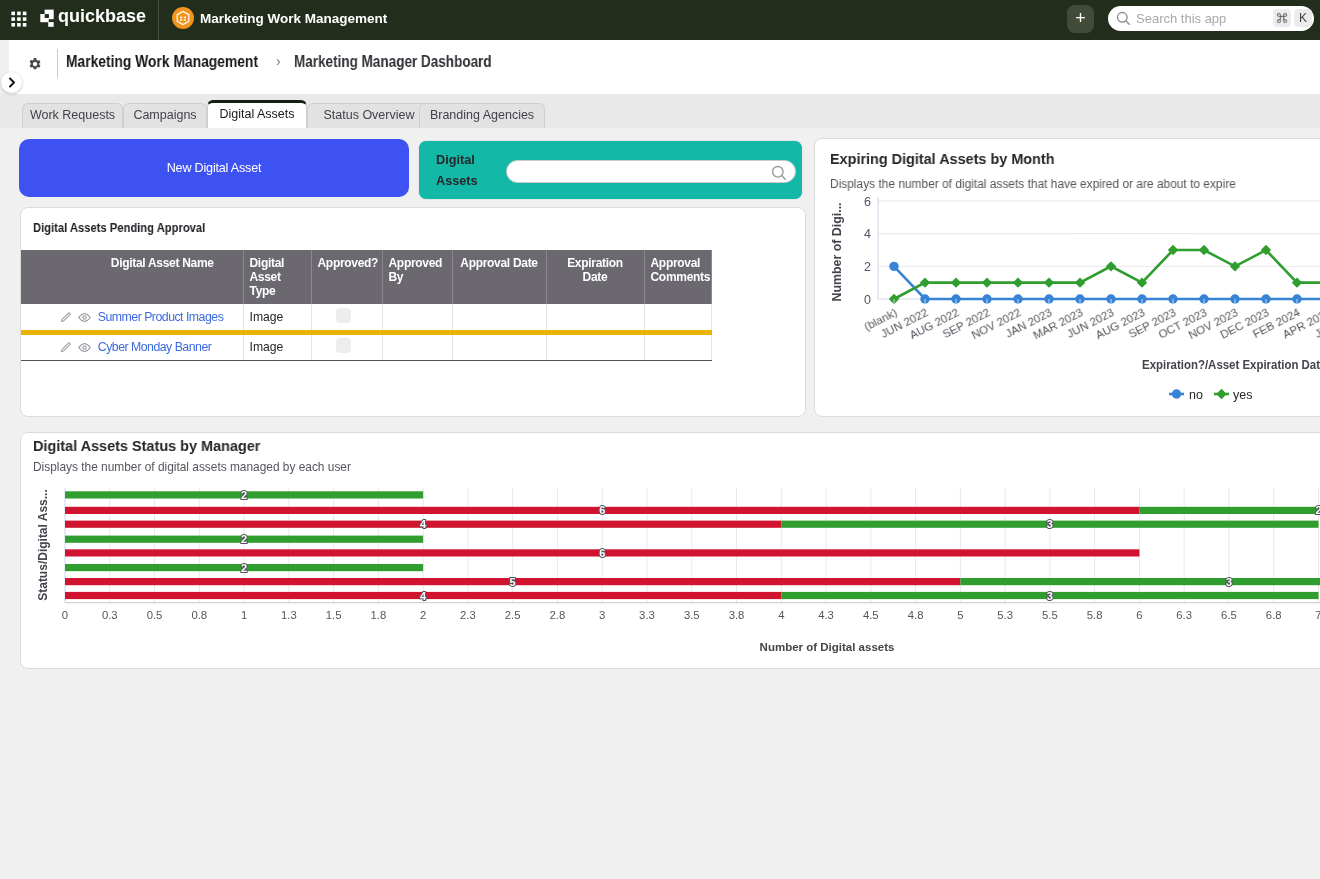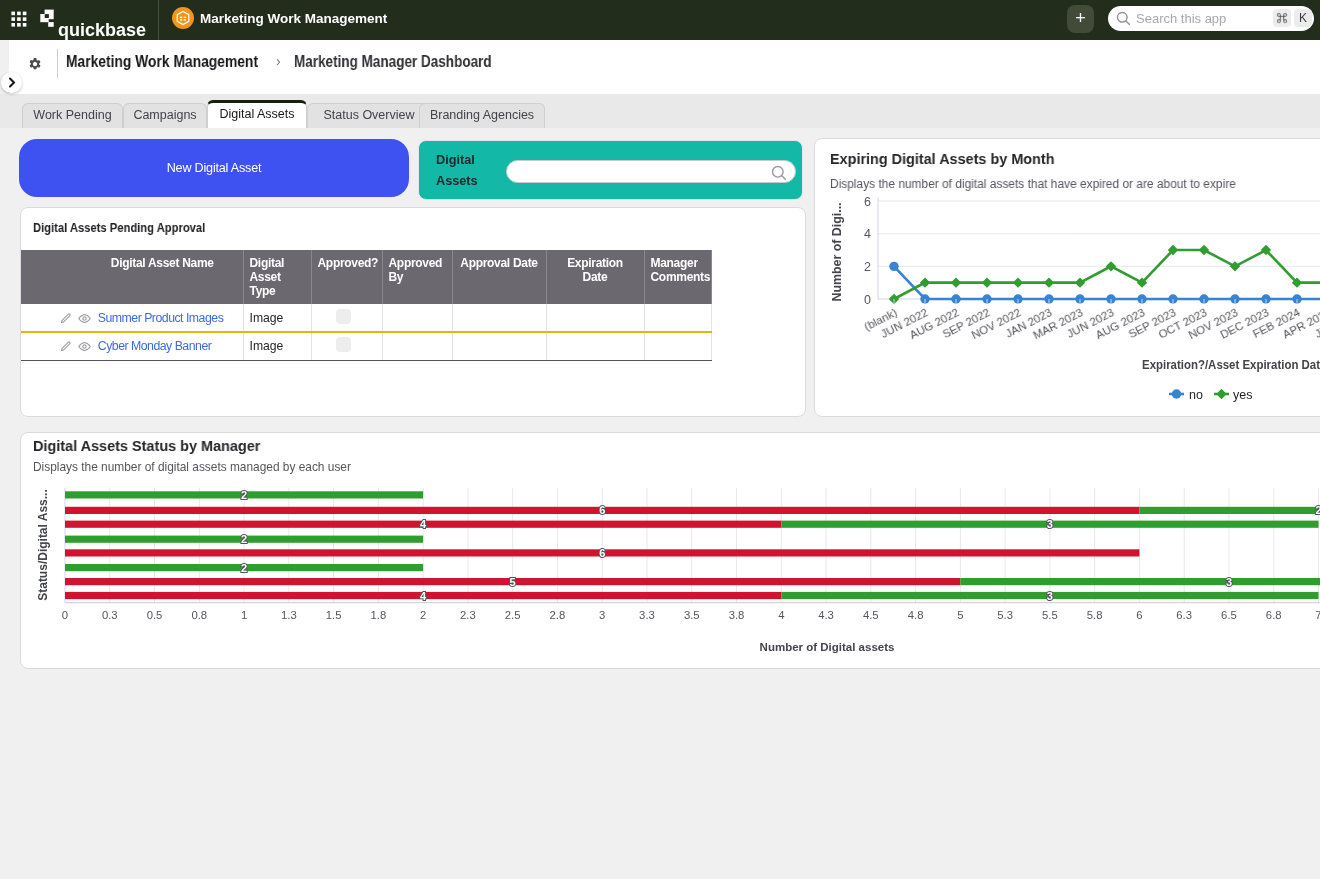--- a/index.html
+++ b/index.html
@@ -4,21 +4,21 @@
 <style>
   * { margin:0; padding:0; box-sizing:border-box; }
   html,body { width:1320px; height:879px; overflow:hidden; background:#f1f0f1;
     font-family:"Liberation Sans", sans-serif; }
   body * { will-change:transform; }
   .abs { position:absolute; }
 
   
   #nav { position:absolute; left:0; top:0; width:1320px; height:40px; background:#222d1c; }
   #nav .divider { position:absolute; left:158px; top:0; width:1px; height:40px; background:#47513d; }
-  #qbword { position:absolute; left:57.5px; top:18px; color:#fff; font-size:18px; font-weight:bold; letter-spacing:0px; line-height:25px; }
+  #qbword { position:absolute; left:57.5px; top:4px; color:#fff; font-size:18px; font-weight:bold; letter-spacing:0px; line-height:25px; }
   #appname { position:absolute; left:200px; top:11px; color:#fff; font-size:13.5px; font-weight:bold; }
   #plusbtn { position:absolute; left:1067px; top:5px; width:27px; height:28px; background:#414b37; border-radius:8px; color:#fff; font-size:18px; text-align:center; line-height:26px; font-weight:400; }
   #searchbox { position:absolute; left:1108px; top:6px; width:206px; height:25px; background:#fff; border-radius:13px; }
   #searchbox .ph { position:absolute; left:28px; top:5px; font-size:13px; color:#a8a7ad; }
   .kbd { position:absolute; top:3px; width:18px; height:18px; background:#ececec; border-radius:4px; color:#3d3d44; font-size:12px; text-align:center; line-height:18px; }
 
   
   #crumbbar { position:absolute; left:9px; top:40px; width:1311px; height:54px; background:#fff; }
   #crumbbar .vline { position:absolute; left:48px; top:9px; width:1px; height:29px; background:#ccc; }
   #crumb1 { position:absolute; left:56.5px; top:13px; font-size:16px; font-weight:bold; color:#17171c; transform:scaleX(0.865) translateZ(0); transform-origin:0 50%; }
@@ -26,31 +26,31 @@
   #crumb2 { position:absolute; left:285px; top:13px; font-size:16px; font-weight:bold; color:#303036; transform:scaleX(0.845) translateZ(0); transform-origin:0 50%; }
   #chevcircle { position:absolute; left:1px; top:72px; width:21px; height:21px; background:#fff; border-radius:50%; box-shadow:0 1px 3px rgba(0,0,0,0.25); z-index:5; }
 
   
   #tabband { position:absolute; left:0; top:94px; width:1320px; height:34px; background:#eae9ea; }
   .tab { position:absolute; top:9px; height:25px; background:#e3e2e3; border:1px solid #cfced0; border-bottom:none; border-radius:6px 6px 0 0; font-size:12.5px; color:#42424a; text-align:center; line-height:23px; }
   .tab.active { top:6px; height:28px; background:#fff; border-top:3px solid #15200e; font-weight:normal; color:#17171c; line-height:23px; }
 
   
   .card { position:absolute; background:#fff; border:1px solid #dcdbdc; border-radius:8px; }
-  #btnNew { position:absolute; left:19px; top:139px; width:390px; height:58px; background:#3d52f1; border-radius:18px; color:#fff; font-size:12.6px; letter-spacing:-0.2px; text-align:center; line-height:58px; }
+  #btnNew { position:absolute; left:19px; top:139px; width:390px; height:58px; background:#3d52f1; border-radius:10px; color:#fff; font-size:12.6px; letter-spacing:-0.2px; text-align:center; line-height:58px; }
   #searchcard { position:absolute; left:418px; top:140px; width:385px; height:60px; background:#14b8a6; border:1px solid #e7e6e7; border-radius:8px; }
   #sclabel { position:absolute; left:17px; top:9px; font-size:12.7px; font-weight:bold; color:#26262b; line-height:21px; }
   #scinput { position:absolute; left:87px; top:19px; width:290px; height:23px; background:#fff; border:1px solid #c9c8ca; border-radius:12px; }
 
   
   #tablecard { left:20px; top:207px; width:786px; height:210px; }
   #tabletitle { position:absolute; left:12px; top:13px; font-size:12.6px; font-weight:bold; color:#202025; transform:scaleX(0.89) translateZ(0); transform-origin:0 50%; white-space:nowrap; }
   table#grid { position:absolute; left:0px; top:42px; border-collapse:collapse; table-layout:fixed; width:690px; }
   #grid th { background:#6b6870; color:#fff; font-size:12px; letter-spacing:-0.3px; font-weight:bold; vertical-align:top; padding:6px 6px; text-align:center; border-right:1px solid #8a878f; height:53px; }
-  #grid td { white-space:nowrap; font-size:12.2px; color:#26262b; border-right:1px solid #e3e2e4; border-bottom:2px solid #eab308; height:28px; padding:0 6px; background:#fff; }
+  #grid td { white-space:nowrap; font-size:12.2px; color:#26262b; border-right:1px solid #e3e2e4; border-bottom:5px solid #eab308; height:28px; padding:0 6px; background:#fff; }
   #grid tr.last td { border-bottom:1px solid #55525a; }
   .linkblue { color:#3c6bdf; font-size:12.3px; letter-spacing:-0.5px; }
   .chk { display:inline-block; width:15px; height:15px; background:#ededee; border-radius:4px; }
 
   
   #linecard { left:814px; top:138px; width:646px; height:279px; overflow:hidden; }
   #linetitle { position:absolute; left:15px; top:11px; font-size:15.5px; font-weight:bold; color:#26262b; transform:scaleX(0.93) translateZ(0); transform-origin:0 50%; white-space:nowrap; }
   #linesub { position:absolute; left:15px; top:38px; font-size:12.3px; color:#55555d; transform:scaleX(0.97) translateZ(0); transform-origin:0 50%; white-space:nowrap; }
   #barcard { left:20px; top:432px; width:1440px; height:237px; overflow:hidden; }
   #bartitle { position:absolute; left:12px; top:4px; font-size:15px; font-weight:bold; color:#26262b; transform:scaleX(0.963) translateZ(0); transform-origin:0 50%; white-space:nowrap; }
@@ -116,21 +116,21 @@
   <div id="crumbsep">›</div>
   <div id="crumb2">Marketing Manager Dashboard</div>
 </div>
 <div id="chevcircle">
   <svg class="abs" style="left:6px;top:5px" width="10" height="11" viewBox="0 0 10 11">
     <path d="M3 1.5 L7 5.5 L3 9.5" fill="none" stroke="#17171c" stroke-width="2" stroke-linecap="round" stroke-linejoin="round"></path>
   </svg>
 </div>
 
 <div id="tabband">
-  <div class="tab" style="left:22px; width:101px;">Work Pending</div>
+  <div class="tab" style="left:22px; width:101px;">Work Requests</div>
   <div class="tab" style="left:123px; width:84px;">Campaigns</div>
   <div class="tab active" style="left:207px; width:100px;">Digital Assets</div>
   <div class="tab" style="left:307px; width:124px;">Status Overview</div>
   <div class="tab" style="left:419px; width:126px;">Branding Agencies</div>
 </div>
 
 <div id="btnNew">New Digital Asset</div>
 
 <div id="searchcard">
   <div id="sclabel">Digital<br>Assets</div>
@@ -154,21 +154,21 @@
         <col style="width:67px">
     </colgroup>
     <tbody>
         <tr>
       <th style="padding-left:67px">Digital Asset Name</th>
       <th style="text-align:left">Digital Asset Type</th>
       <th>Approved?</th>
       <th style="text-align:left">Approved By</th>
       <th>Approval Date</th>
       <th>Expiration<br>Date</th>
-      <th style="text-align:left;padding:6px 2px 6px 6px">Manager Comments</th>
+      <th style="text-align:left;padding:6px 2px 6px 6px">Approval Comments</th>
     </tr>
     <tr>
       <td>
         <svg style="vertical-align:-2px;margin-left:33px" width="12" height="12" viewBox="0 0 24 24">
               <path fill="none" stroke="#9b99a1" stroke-width="2" d="M3 21l1-4L16.5 4.5a2.1 2.1 0 0 1 3 3L7 20z"></path>
             </svg>
         <svg style="vertical-align:-3px;margin-left:3px" width="13" height="13" viewBox="0 0 24 24">
               <path fill="none" stroke="#9b99a1" stroke-width="2" d="M1.5 12S5.5 5 12 5s10.5 7 10.5 7-4 7-10.5 7S1.5 12 1.5 12z"></path>
               <circle cx="12" cy="12" r="3" fill="none" stroke="#9b99a1" stroke-width="2"></circle>
             </svg>

